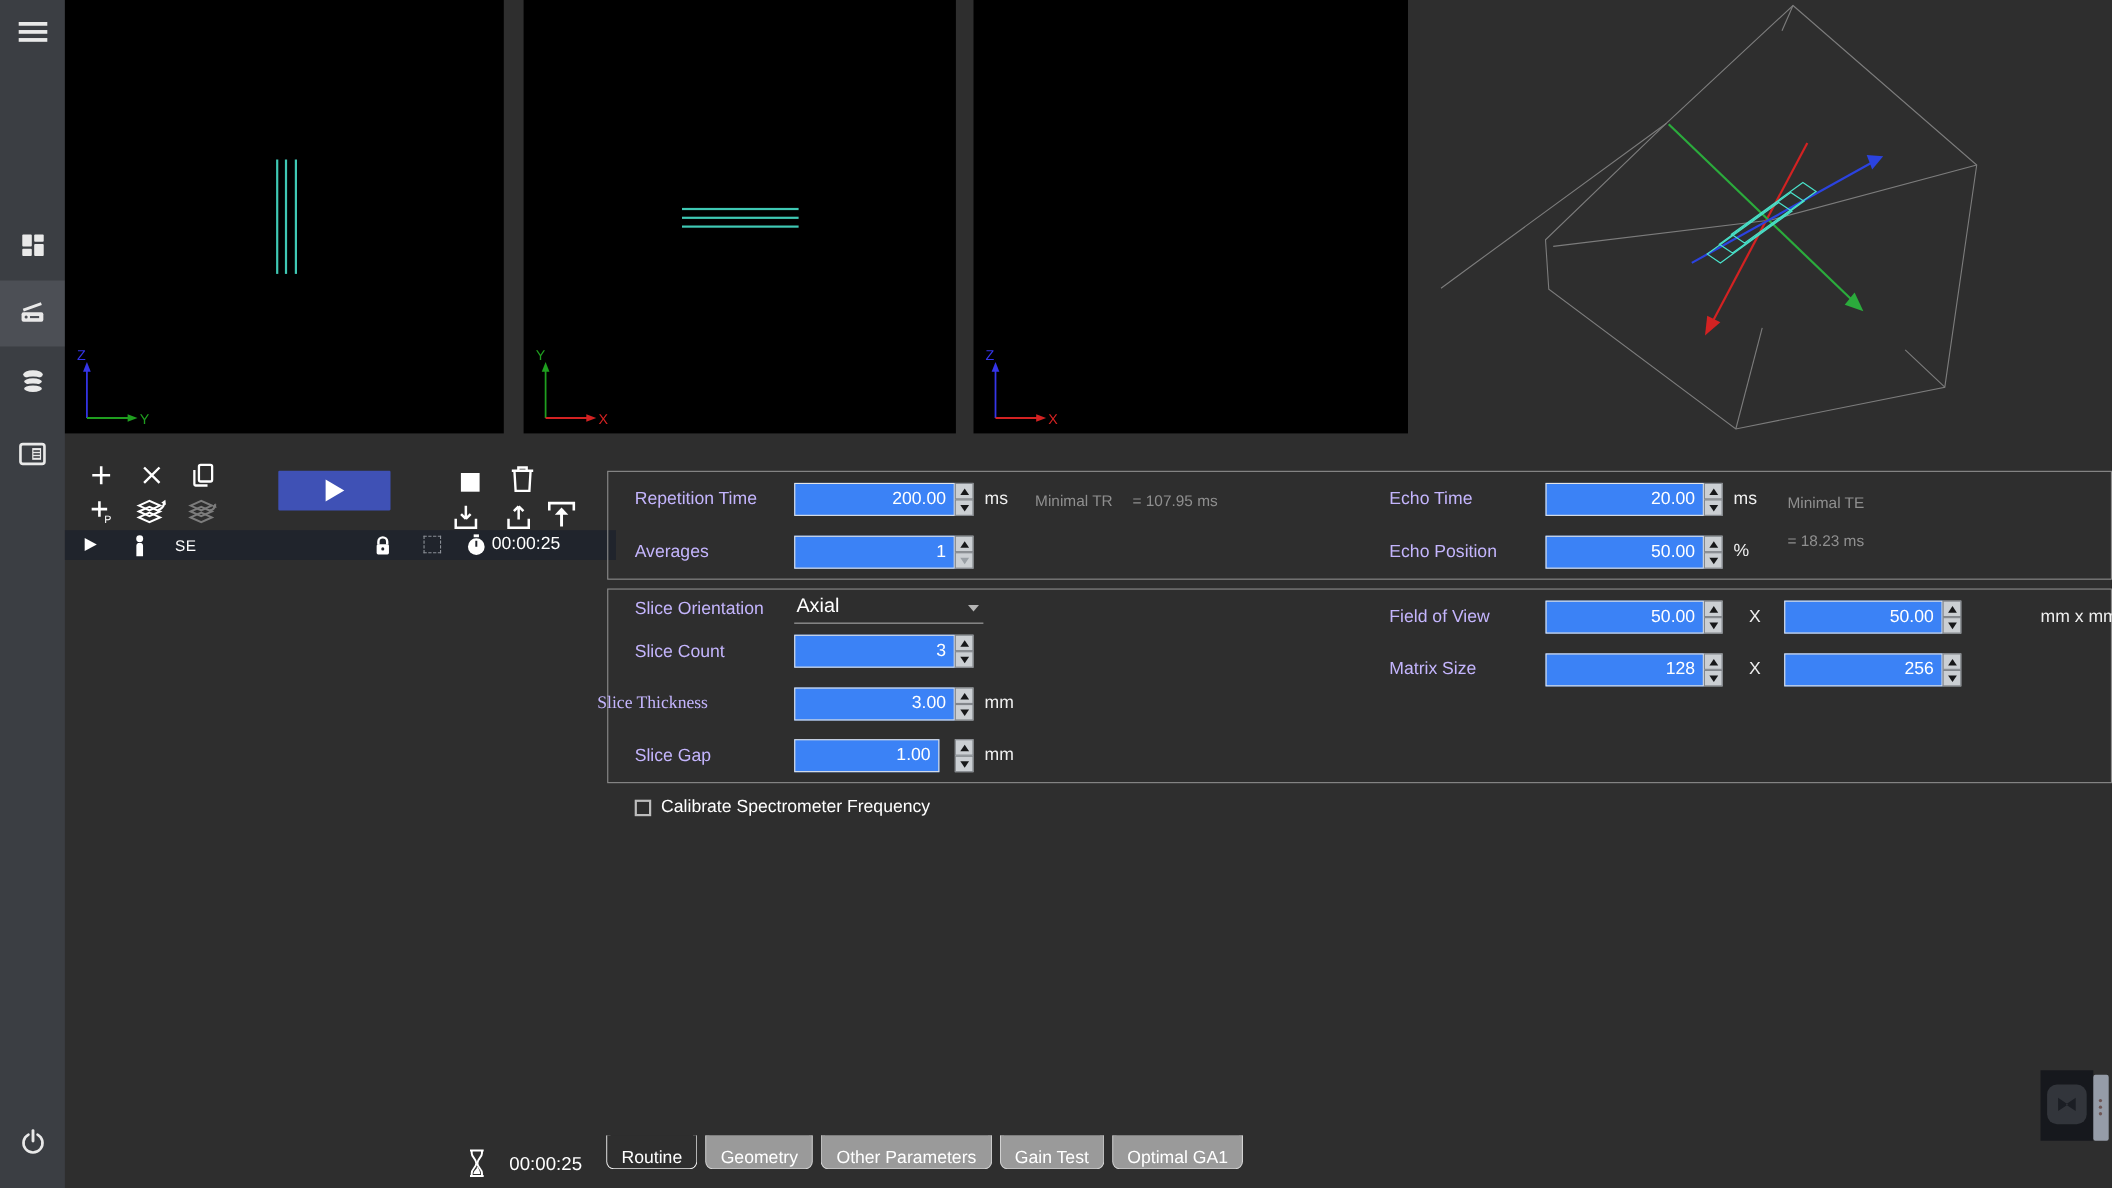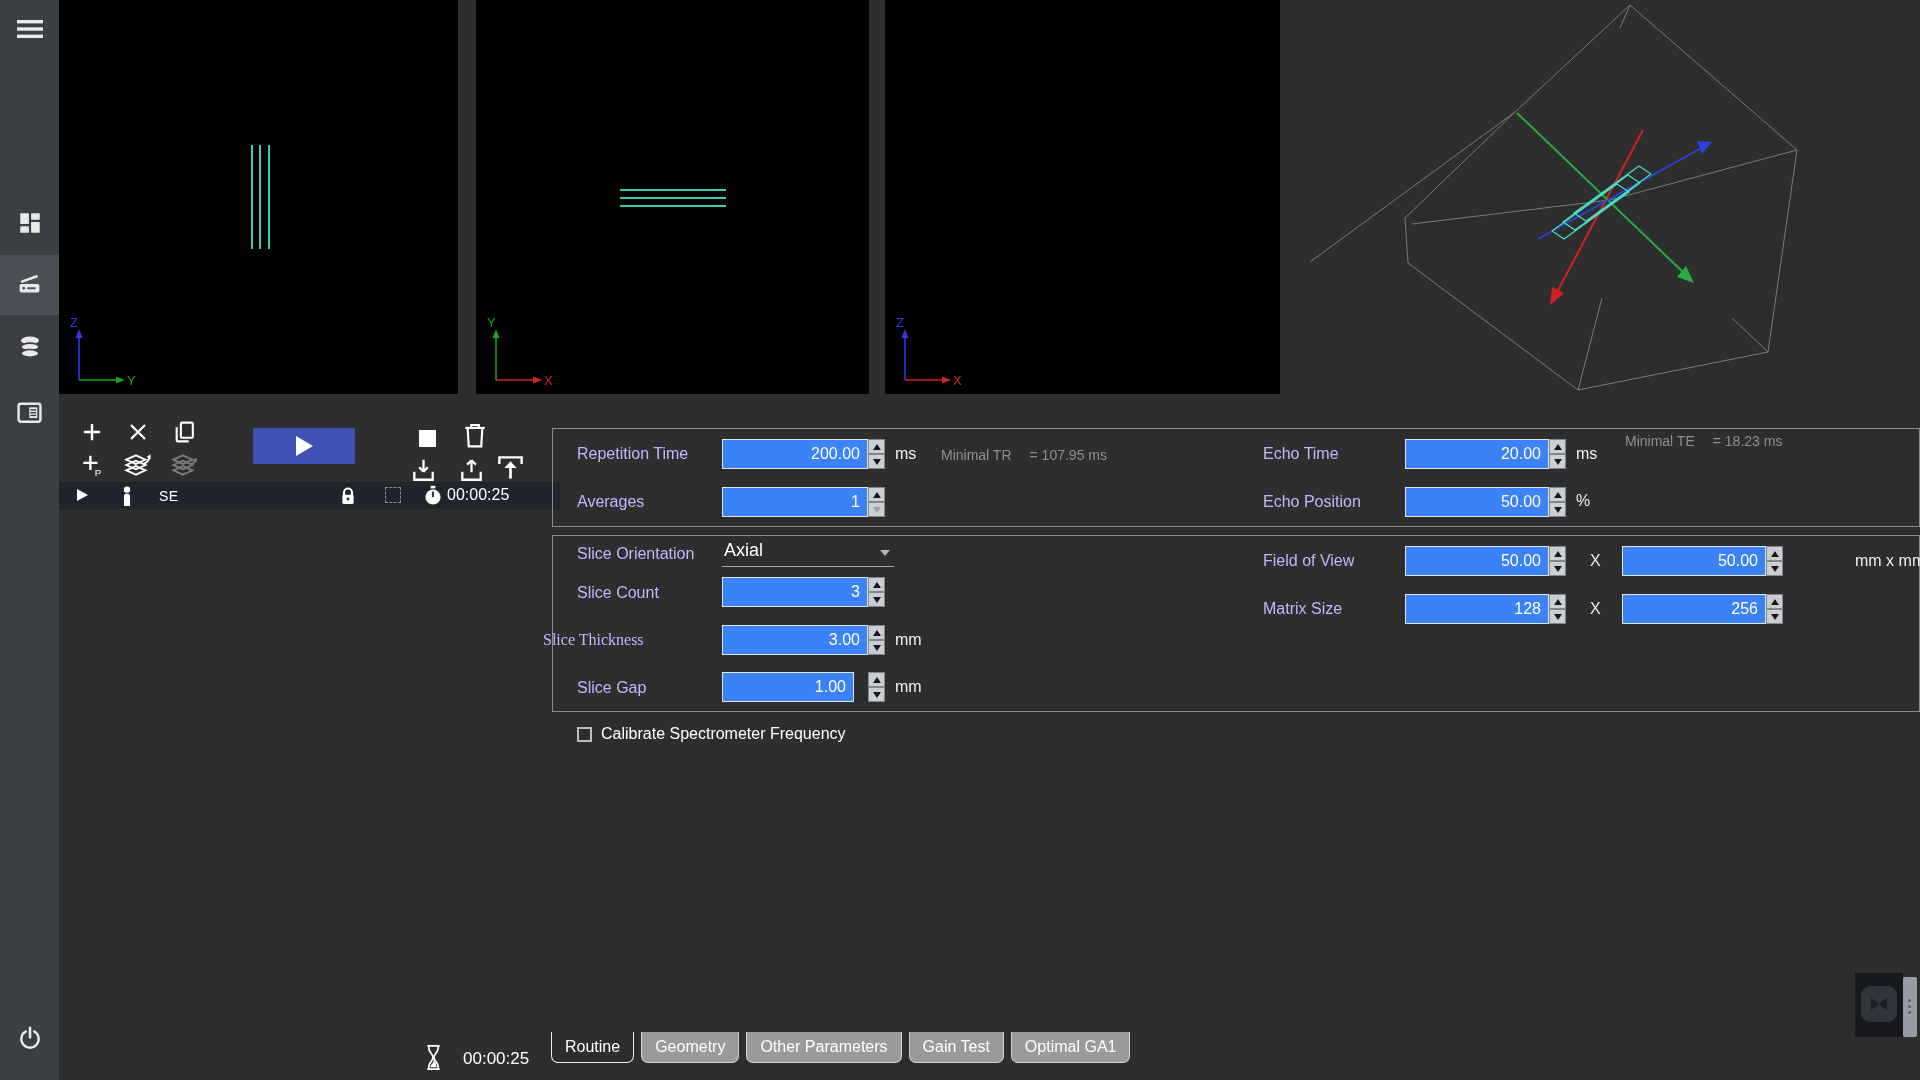--- a/index.html
+++ b/index.html
@@ -54,21 +54,21 @@
   .dropdown .caret{position:absolute;right:4px;top:12px;width:0;height:0;border-left:5px solid transparent;border-right:5px solid transparent;border-top:6px solid #b5b5b5;}
 
   
   .cbrow{position:absolute;left:577px;top:725px;display:flex;align-items:center;gap:9px;cursor:pointer;}
   .cbx{width:15px;height:15px;border:2px solid #bdbdbd;box-sizing:border-box;background:transparent;}
   .cbl{font-size:16px;}
 
   
   .ftimer{position:absolute;left:463px;top:1049px;font-size:17px;}
   .tabs{position:absolute;left:551px;top:1032px;display:flex;gap:7px;align-items:stretch;height:31px;}
-  .tab{display:flex;align-items:center;padding:0 13px;font-size:16px;color:#fff;background:#9a9a9a;
+  .tab{display:flex;align-items:flex-end;padding:0 13px;font-size:16px;color:#fff;background:#9a9a9a;
        border:1px solid #d2d2d2;border-top:none;border-radius:0 0 7px 7px;cursor:pointer;white-space:nowrap;}
   .tab.sel{background:#2e2e2e;border-color:#ededed;}
 
   
   .cwidget{position:absolute;left:1855px;top:973px;width:48px;height:64px;background:#16181d;}
   .cwicon{position:absolute;left:6px;top:13px;width:36px;height:36px;background:#32353b;border-radius:9px;cursor:pointer;}
   .cstrip{position:absolute;left:1903px;top:977px;width:14px;height:60px;background:#959ca8;border-radius:2px;cursor:pointer;}
   .cstrip .dots{position:absolute;left:5px;top:22px;display:flex;flex-direction:column;gap:3px;}
   .cstrip .dots i{width:3px;height:3px;border-radius:50%;background:#6e5656;display:block;}
 </style>
@@ -334,21 +334,21 @@
 <input class="num-input" style="left: 1405px; top: 439px; width: 144px;" value="20.00">
 <span class="spin" style="left:1549px;top:439px;">
   <span class="spin-btn">
       <i class="tri-up"></i>
     </span>
   <span class="spin-btn">
       <i class="tri-down"></i>
     </span>
 </span>
 <span class="unit" style="left:1576px;top:445px;">ms</span>
-<span class="hint" style="left:1625px;top:433px;">
+<span class="hint" style="left:1625px;top:449px;flex-direction:column;">
   <span>Minimal TE</span>
   <span>= 18.23 ms</span>
 </span>
 
 <span class="plabel" style="left:1263px;top:493px;">Echo Position</span>
 <input class="num-input" style="left: 1405px; top: 487px; width: 144px;" value="50.00">
 <span class="spin" style="left:1549px;top:487px;">
   <span class="spin-btn">
       <i class="tri-up"></i>
     </span>

